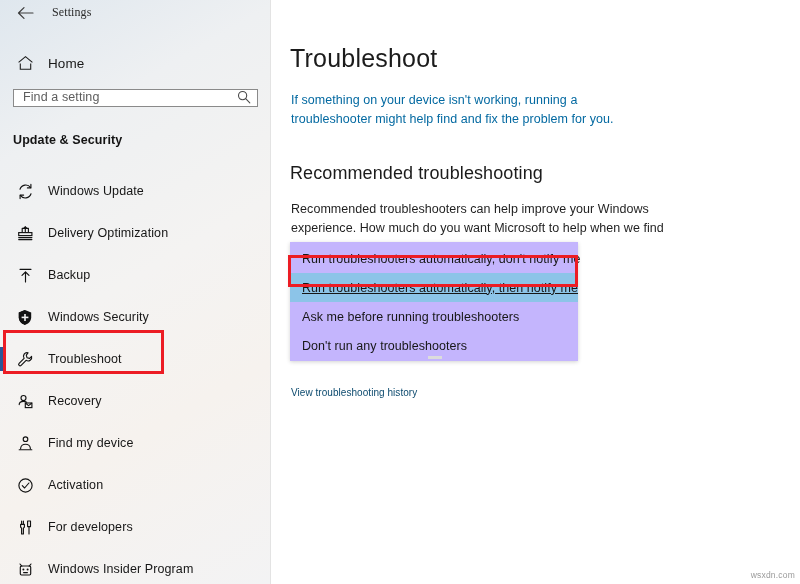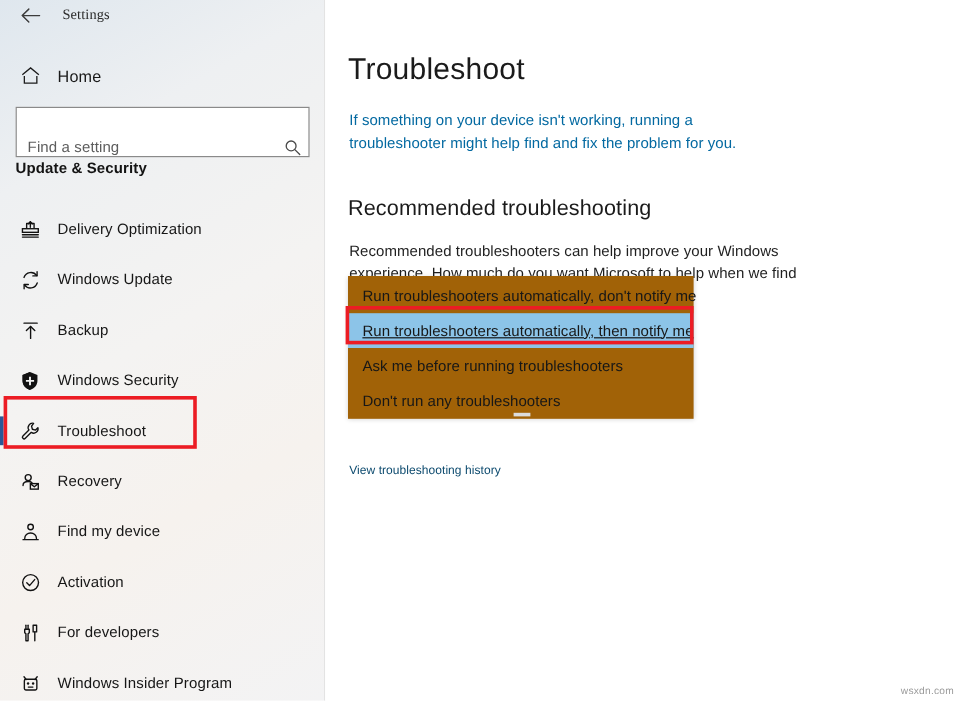--- a/index.html
+++ b/index.html
@@ -102,26 +102,26 @@
     color: #1a1a1a;
     margin-left: 6px;
     letter-spacing: .1px;
   }
 
   .searchbox {
     position: absolute;
     left: 13px;
     top: 89px;
     width: 245px;
-    height: 42px;
+    height: 18px;
     background: #ffffff;
     border: 1px solid #8a8a8a;
     box-sizing: border-box;
     display: flex;
-    align-items: flex-end;
+    align-items: flex-start;
   }
   .search-input-text {
     flex: 1;
     font-size: 12.5px;
     color: #5d5d5d;
     padding-left: 9px;
     letter-spacing: .1px;
   }
   .search-icon {
     width: 26px;
@@ -249,24 +249,24 @@
     color: #0c4a6e;
     letter-spacing: .05px;
   }
   .link-history { top: 387px; }
   .link-additional { top: 440px; }
 
   
   .dropdown {
     position: absolute;
     left: 290px;
-    top: 230px;
+    top: 242px;
     width: 288px;
     height: 119px;
-    background: #a16207;
+    background: #c4b5fd;
     box-shadow: 0 1px 4px rgba(0,0,0,0.18);
     z-index: 40;
   }
   .ddopt {
     position: relative;
     height: 29px;
     display: flex;
     align-items: center;
     padding-left: 12px;
     font-size: 12.5px;
@@ -350,42 +350,42 @@
     </div>
 
     <div class="section-title">Update &amp; Security</div>
 
     <div class="navlist">
 
       <div class="navitem">
 
         <span class="nav-icon">
           <svg width="17" height="17" viewBox="0 0 17 17" fill="none" stroke="currentColor" stroke-width="1.15">
+            <path d="M3.0 6.2A6 6 0 0 1 13.6 4.6" stroke-linecap="round"></path>
+            <path d="M14.0 10.8A6 6 0 0 1 3.4 12.4" stroke-linecap="round"></path>
+            <path d="M13.9 1.4V4.9H10.4" stroke-linecap="round" stroke-linejoin="round"></path>
+            <path d="M3.1 15.6V12.1H6.6" stroke-linecap="round" stroke-linejoin="round"></path>
+          </svg>
+        </span>
+        <span class="nav-label">Windows Update</span>
+      </div>
+
+      <div class="navitem">
+
+        <span class="nav-icon">
+          <svg width="17" height="17" viewBox="0 0 17 17" fill="none" stroke="currentColor" stroke-width="1.15">
             <path d="M5.2 7.4V3.3H11.4V7.4" stroke-linejoin="round"></path>
             <path d="M8.3 6.4V1.8" stroke-linecap="round"></path>
             <path d="M6.6 3.4L8.3 1.8L10.0 3.4" stroke-linecap="round" stroke-linejoin="round"></path>
             <rect x="1.7" y="7.6" width="13.2" height="3.0"></rect>
             <path d="M1.7 12.6H14.9" stroke-linecap="round"></path>
             <path d="M1.7 14.6H14.9" stroke-linecap="round"></path>
           </svg>
         </span>
         <span class="nav-label">Delivery Optimization</span>
-      </div>
-
-      <div class="navitem">
-
-        <span class="nav-icon">
-          <svg width="17" height="17" viewBox="0 0 17 17" fill="none" stroke="currentColor" stroke-width="1.15">
-            <path d="M3.0 6.2A6 6 0 0 1 13.6 4.6" stroke-linecap="round"></path>
-            <path d="M14.0 10.8A6 6 0 0 1 3.4 12.4" stroke-linecap="round"></path>
-            <path d="M13.9 1.4V4.9H10.4" stroke-linecap="round" stroke-linejoin="round"></path>
-            <path d="M3.1 15.6V12.1H6.6" stroke-linecap="round" stroke-linejoin="round"></path>
-          </svg>
-        </span>
-        <span class="nav-label">Windows Update</span>
       </div>
 
       <div class="navitem">
 
         <span class="nav-icon">
           <svg width="17" height="17" viewBox="0 0 17 17" fill="none" stroke="currentColor" stroke-width="1.15">
             <path d="M3.0 2.3H14.0" stroke-linecap="round"></path>
             <path d="M8.5 5.0V15.0" stroke-linecap="round"></path>
             <path d="M5.0 8.4L8.5 5.0L12.0 8.4" stroke-linecap="round" stroke-linejoin="round"></path>
           </svg>

